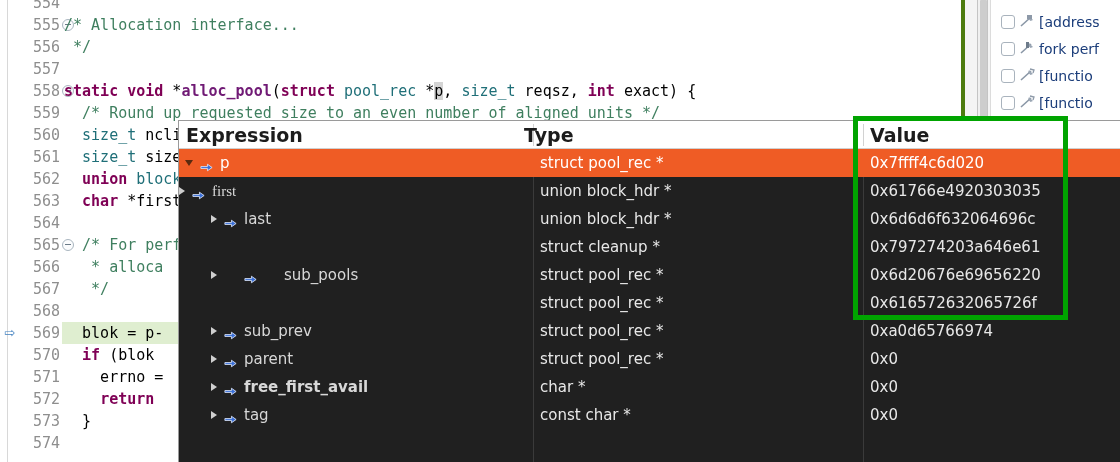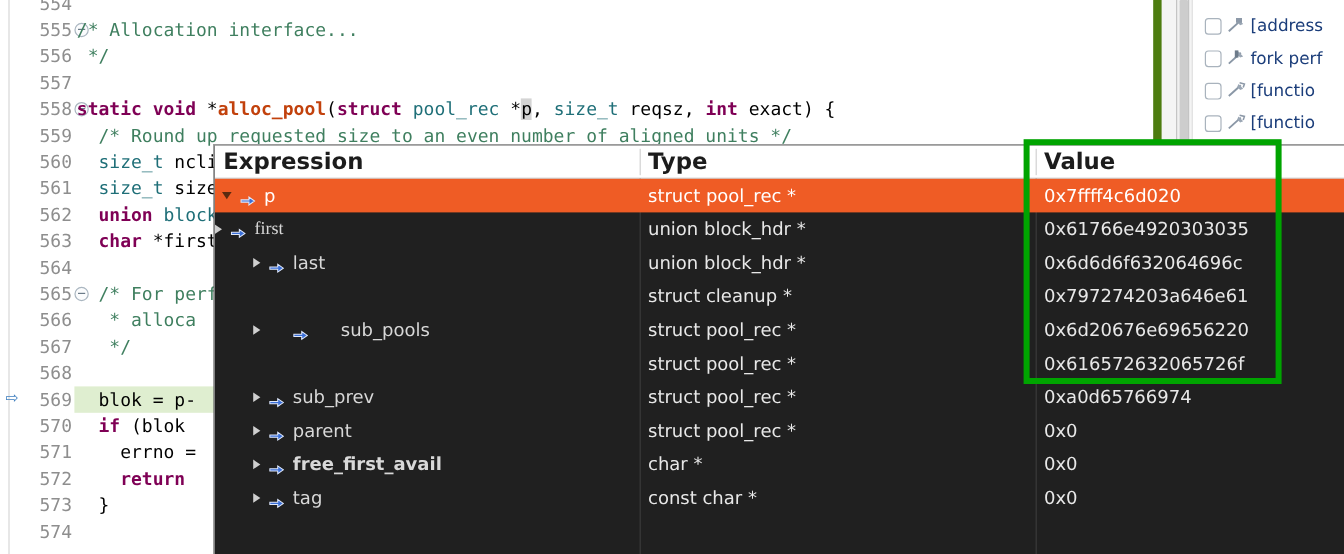--- a/index.html
+++ b/index.html
@@ -74,32 +74,32 @@
     background: #6b7b88;
   }
   .ln-text {
     position: absolute;
     left: 62px; top: 0;
     right: 0;
     padding-left: 2px;
   }
   .cmt { color: #3f7f5f; }
   .kw  { color: #7f0055; font-weight: bold; }
-  .fn  { color: #c2410c; font-weight: bold; }
+  .fn  { color: #701a75; font-weight: bold; }
   .typ { color: #1f6f78; }
   .pl  { color: #000000; }
   .occ { background: #d4d4d4; }
 
   
   #right-panel {
     position: absolute;
     top: 0; left: 961px;
     width: 159px; height: 122px;
     background: #f4f4f4;
-    border-left: 7px solid #4d7c0f;
+    border-left: 4px solid #4d7c0f;
     overflow: hidden;
   }
   #rp-scrollbar {
     position: absolute;
     left: 12px; top: 0;
     width: 11px; height: 122px;
     background: #f0f0f0;
     border-left: 1px solid #c4c4c4;
     border-right: 1px solid #c4c4c4;
   }
@@ -331,21 +331,21 @@
             </svg></span>
           <span class="bp-label">[functio</span>
         </div>
       </div>
   </div>
 
   <div id="popup">
     <div id="popup-header">
       <div class="hdr-cell" style="left:0">Expression</div>
       <div class="hdr-sep" style="left:354px"></div>
-      <div class="hdr-cell" style="left:354px">Type</div>
+      <div class="hdr-cell" style="left:338px">Type</div>
       <div class="hdr-sep" style="left:684px"></div>
       <div class="hdr-cell" style="left:684px">Value</div>
     </div>
     <div class="v-sep" style="left:354px"></div>
     <div class="v-sep" style="left:684px"></div>
     <div id="popup-rows">
         <div class="vrow sel">
           <div class="c-expr" style="padding-left: 6px;">
             <span class="tw open"></span>
             <span class="var-icon"><svg viewBox="0 0 16 16" width="15" height="15">

